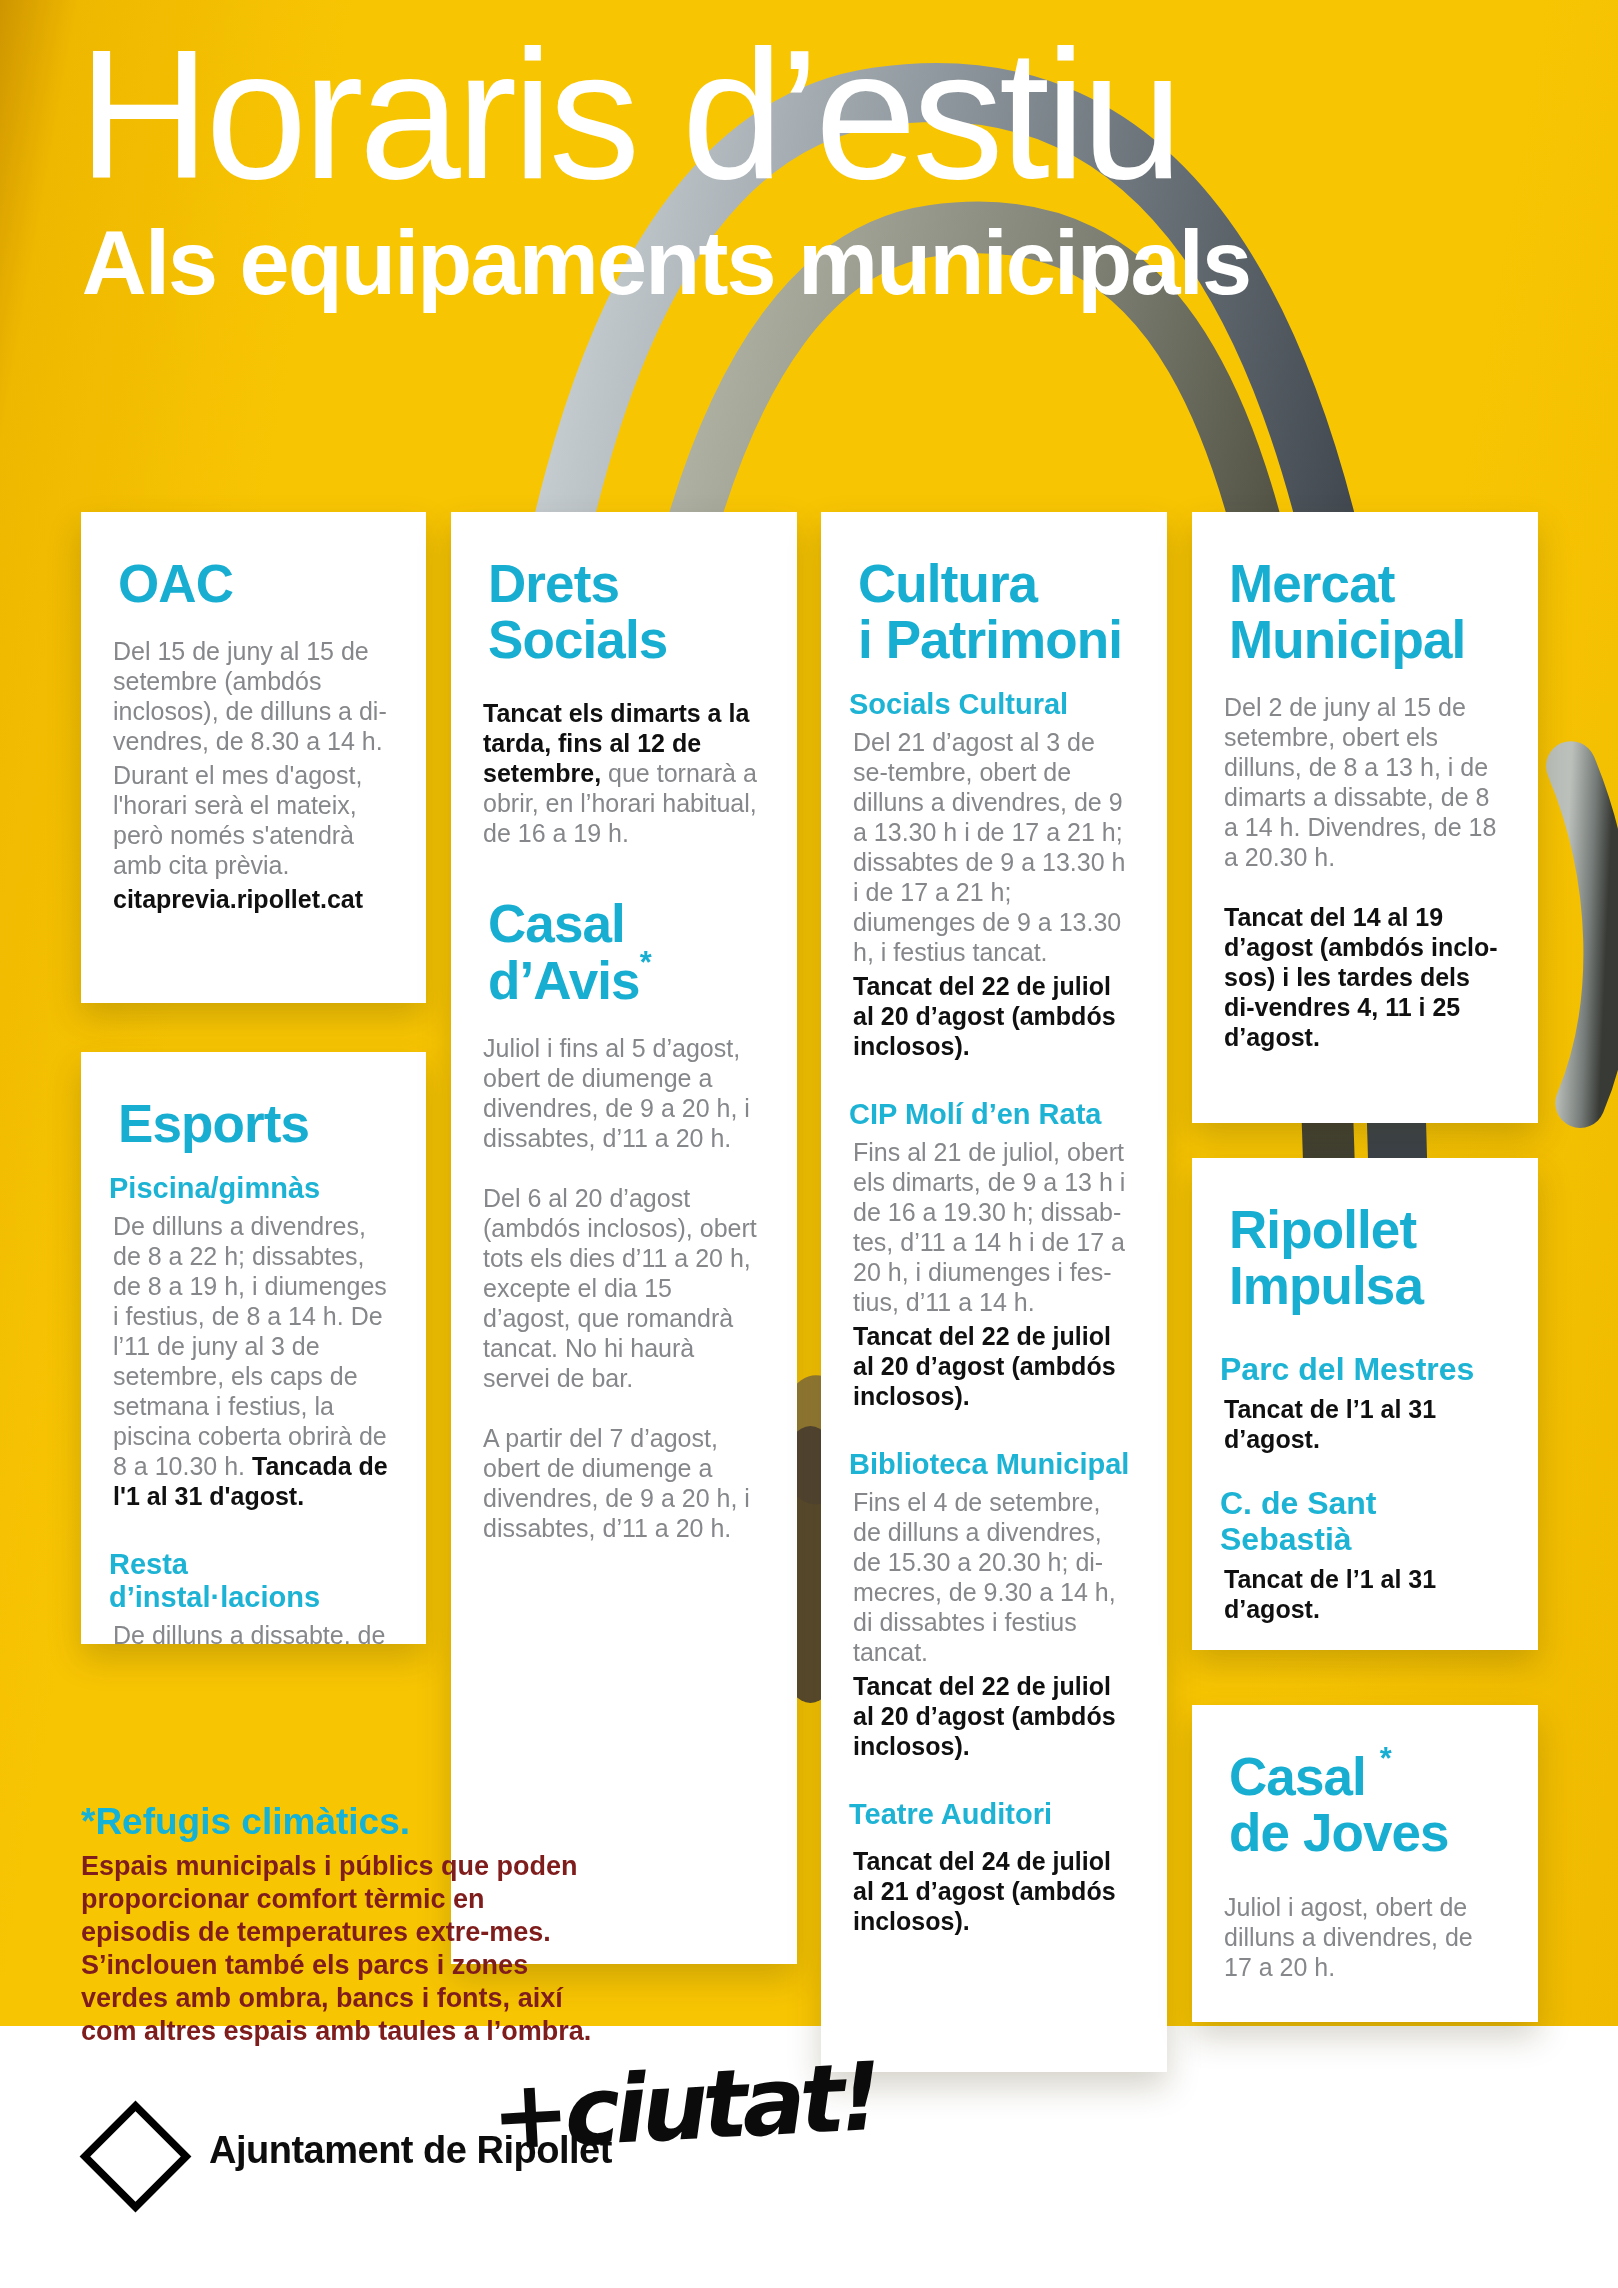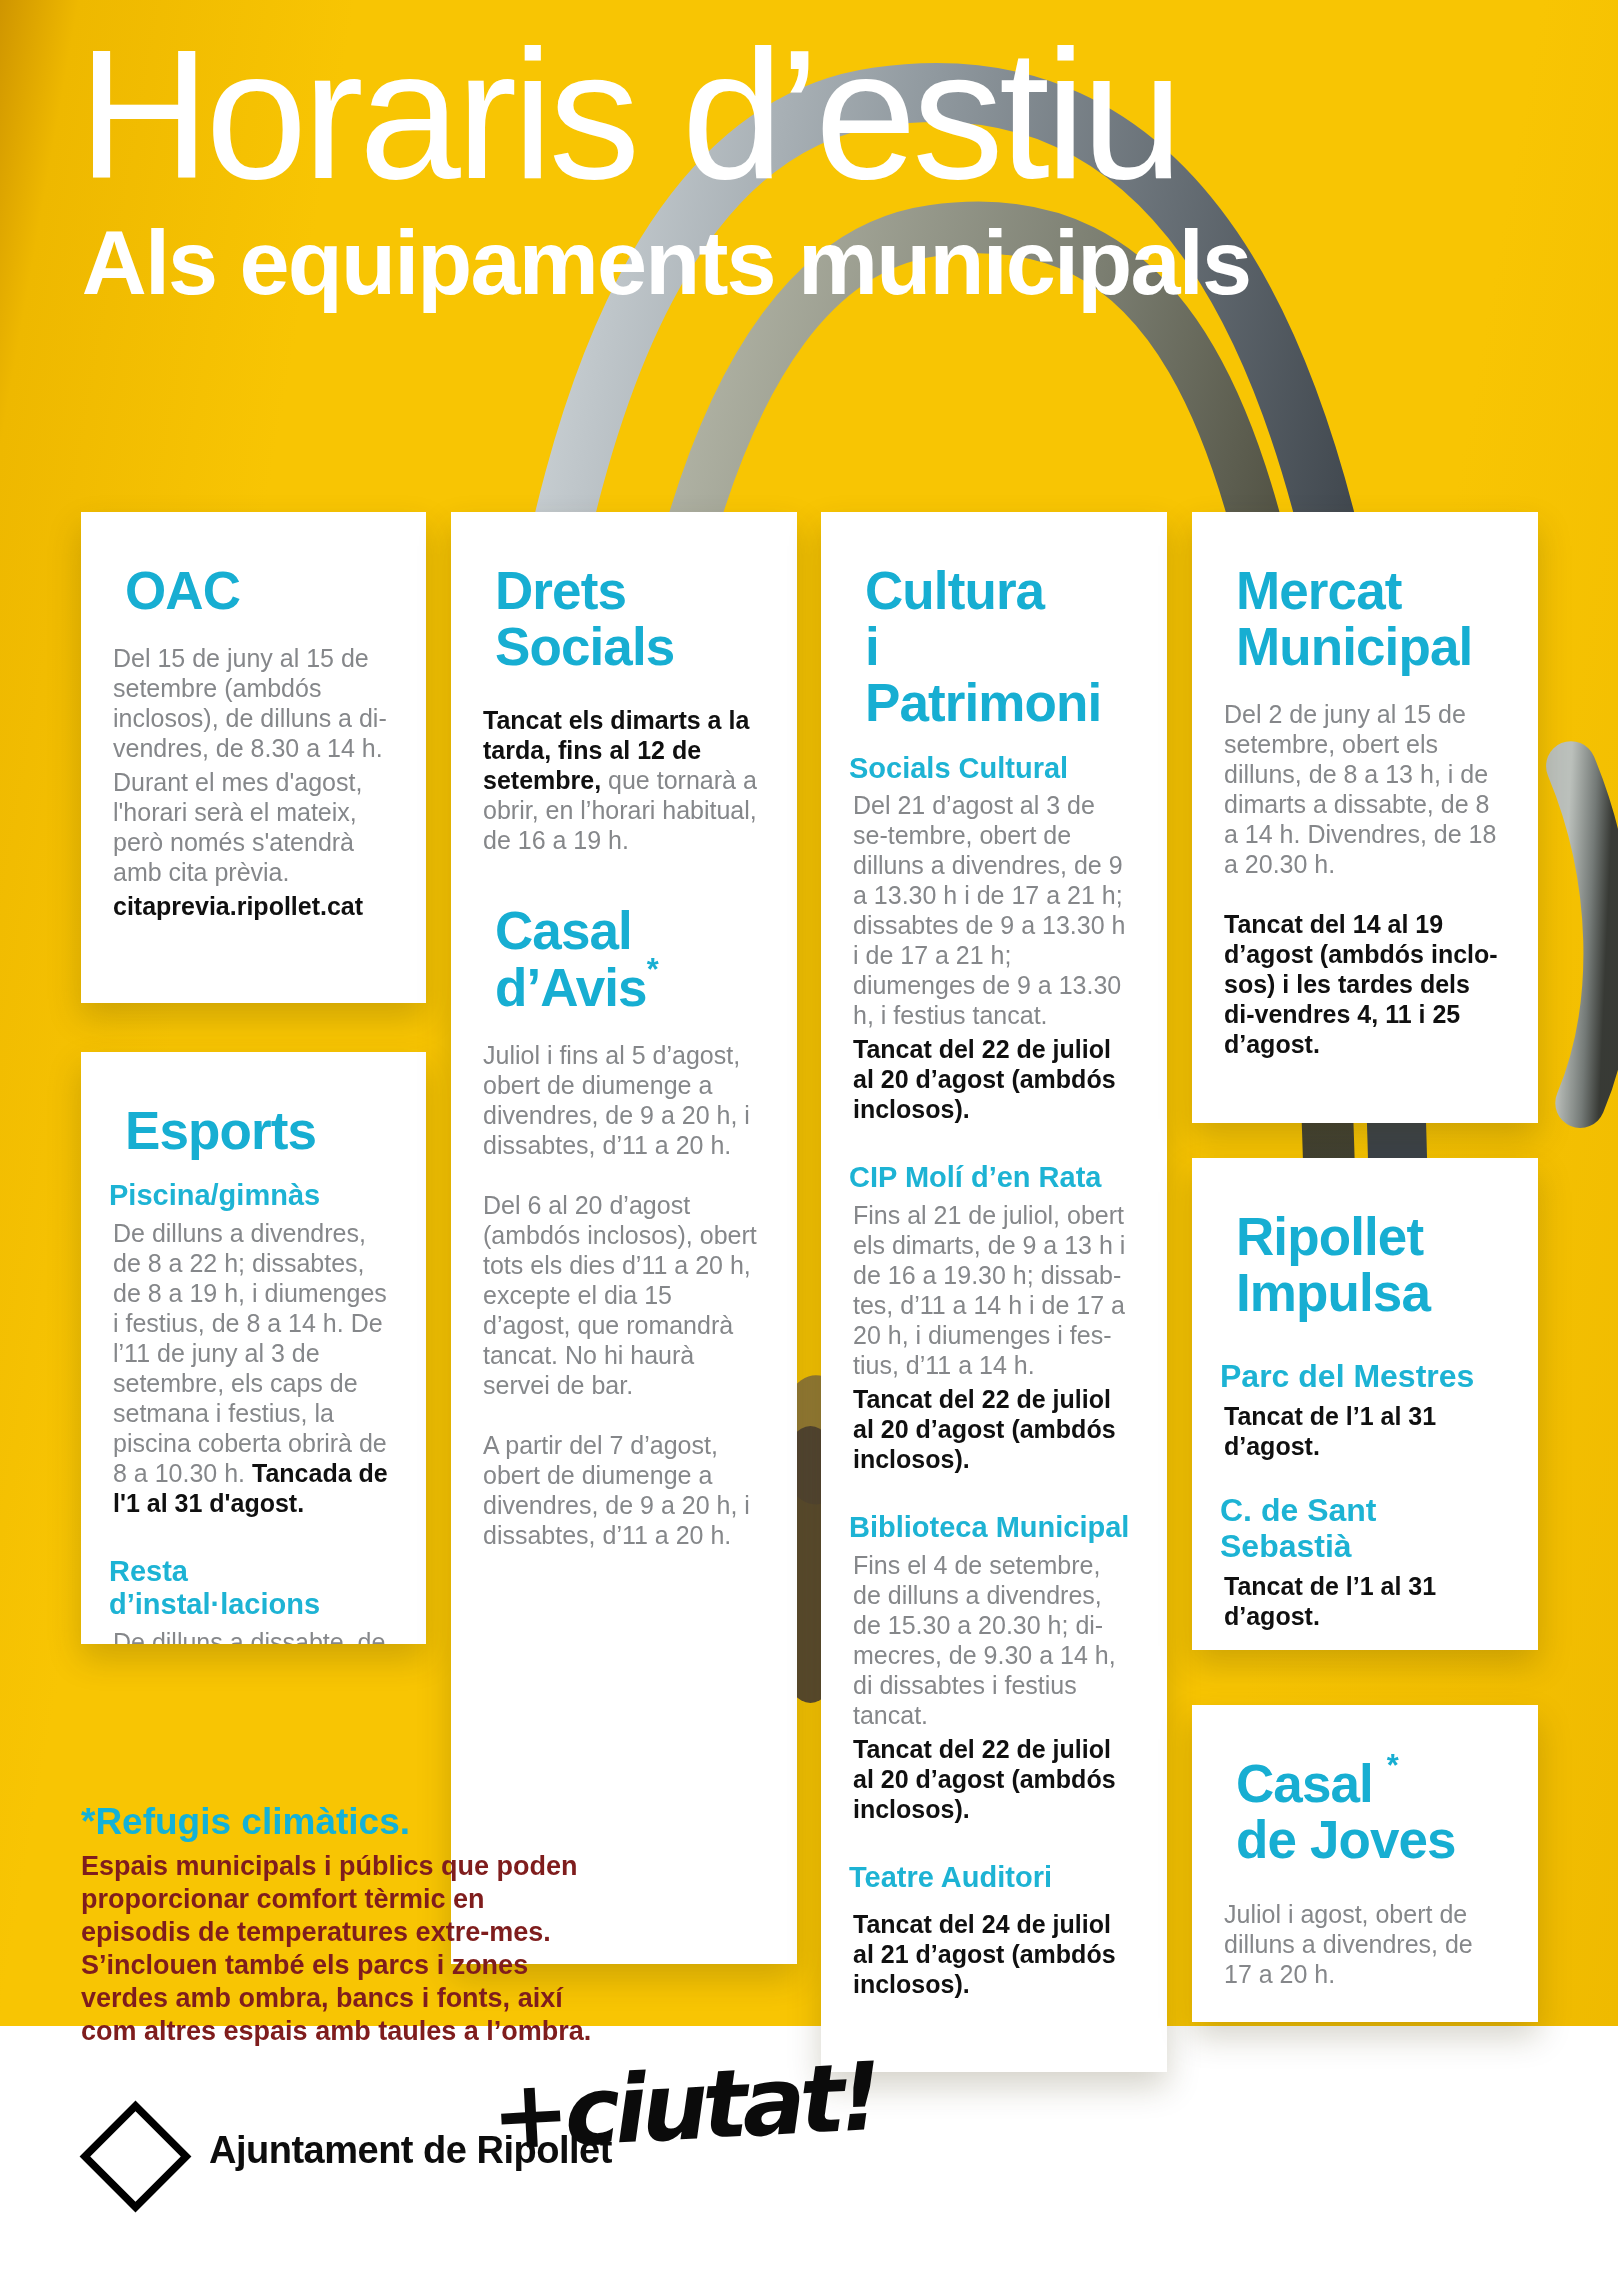--- a/index.html
+++ b/index.html
@@ -36,21 +36,21 @@
     margin:5.5px 0 0 3.7px; color:#ffffff; font-weight:bold;
     font-size:90px; line-height:1.05; letter-spacing:-1.8px;
   }
   
   .card {
     position:absolute; background:#ffffff; z-index:3;
     box-shadow:0 14.8px 31px rgba(60,50,10,.22);
     padding:35px 28px; box-sizing:border-box; overflow:hidden;
   }
   .card h3 {
-    margin:16px; color:#17aed2; font-weight:bold;
+    margin:9px; color:#17aed2; font-weight:bold;
     font-size:53px; line-height:1.06; letter-spacing:-0.9px;
   }
   .card h3 sup { font-size:58%; vertical-align:26px; line-height:0; }
   .sub {
     margin:37px 0 5.5px; color:#1db3d4; font-weight:bold;
     font-size:29px; line-height:1.15;
   }
   .sub.first { margin-top:20px; }
   .sub.big { font-size:32px; }
   .card p { margin:4px; font-size:25px; line-height:30px; color:#85878a; }

